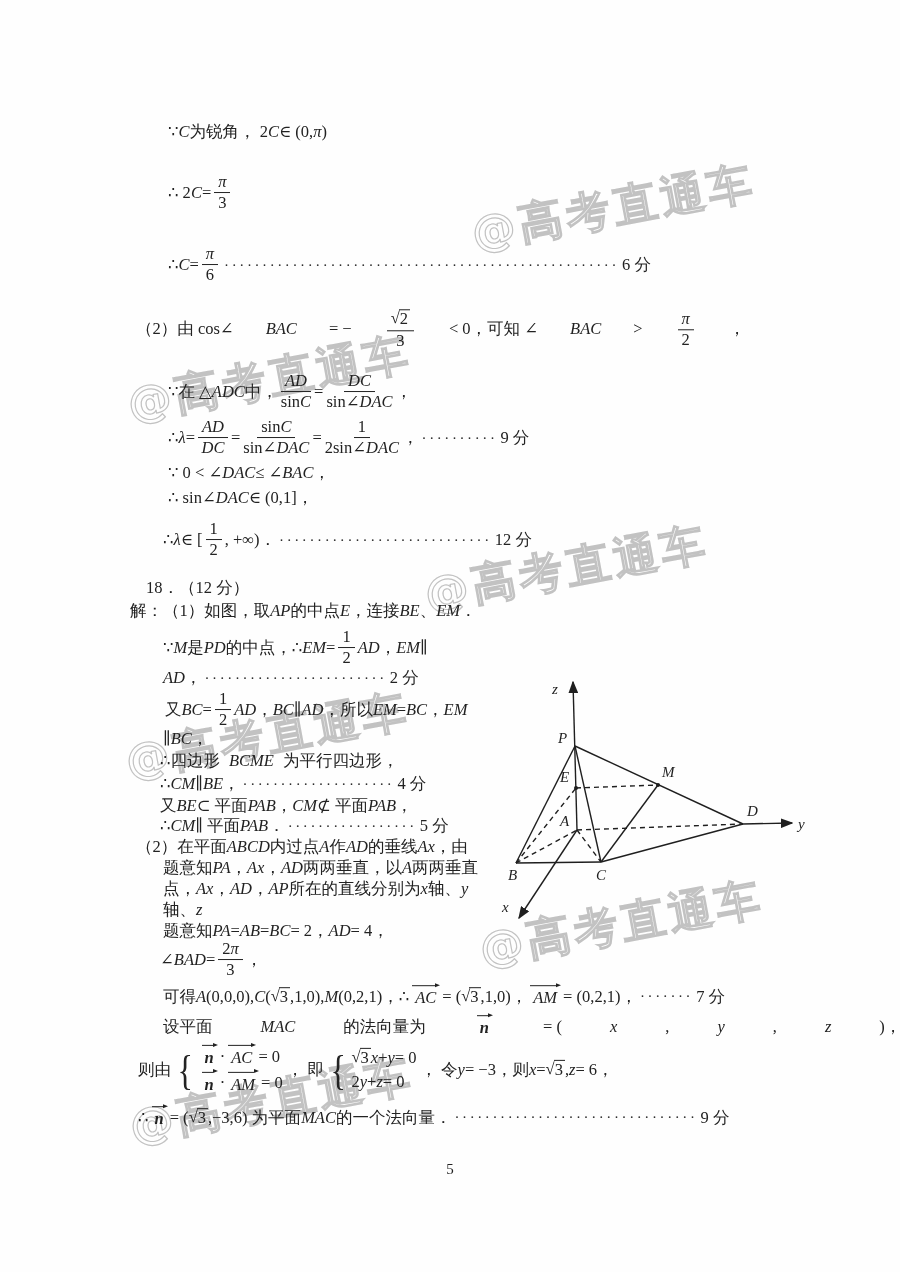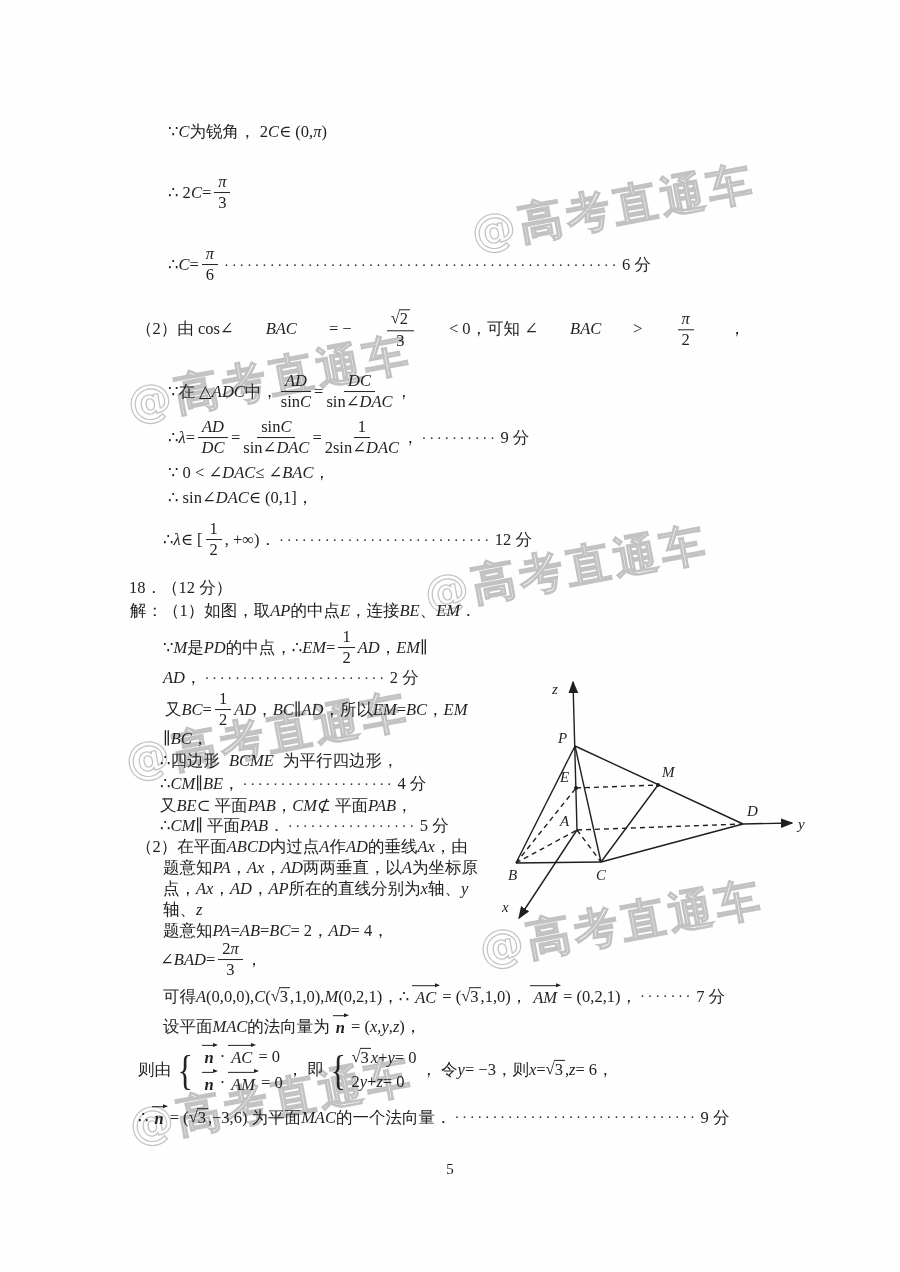--- a/index.html
+++ b/index.html
@@ -209,21 +209,21 @@
             <span>1</span>
           </span>
           <span class="den">
             <span>2</span>
           </span>
         </span>
         <span>, +∞)．</span>
         <span class="dots">····························</span>
         <span>12 分</span>
       </div>
-      <div class="mline" style="left: 129px; top: 588px;">
+      <div class="mline" style="left: 146px; top: 588px;">
         <span>18．（12 分）</span>
       </div>
       <div class="mline" style="left: 130px; top: 611px;">
         <span>解：（1）如图，取 </span>
         <span class="it">AP</span>
         <span> 的中点 </span>
         <span class="it">E</span>
         <span>，连接 </span>
         <span class="it">BE</span>
         <span>、</span>
@@ -333,21 +333,21 @@
       </div>
       <div class="mline" style="left: 163px; top: 868px;">
         <span>题意知 </span>
         <span class="it">PA</span>
         <span>，</span>
         <span class="it">Ax</span>
         <span>，</span>
         <span class="it">AD</span>
         <span> 两两垂直，以 </span>
         <span class="it">A</span>
-        <span> 为坐标原</span>
+        <span> 两两垂直</span>
       </div>
       <div class="mline" style="left: 163px; top: 889px;">
         <span>点，</span>
         <span class="it">Ax</span>
         <span>，</span>
         <span class="it">AD</span>
         <span>，</span>
         <span class="it">AP</span>
         <span> 所在的直线分别为 </span>
         <span class="it">x</span>
@@ -402,21 +402,21 @@
         <span class="sqrt">
           <span class="rad">√</span>
           <span class="sqv">3</span>
         </span>
         <span>,1,0)， </span>
         <span class="vec">AM</span>
         <span> = (0,2,1)，</span>
         <span class="dots">·······</span>
         <span>7 分</span>
       </div>
-      <div class="mline" style="left: 163px; top: 1027px;">
+      <div class="mline" style="left: 163px; top: 1027px; gap: 48px;">
         <span>设平面 </span>
         <span class="it">MAC</span>
         <span> 的法向量为 </span>
         <span class="vec bold">n</span>
         <span> = (</span>
         <span class="it">x</span>
         <span>,</span>
         <span class="it">y</span>
         <span>,</span>
         <span class="it">z</span>

